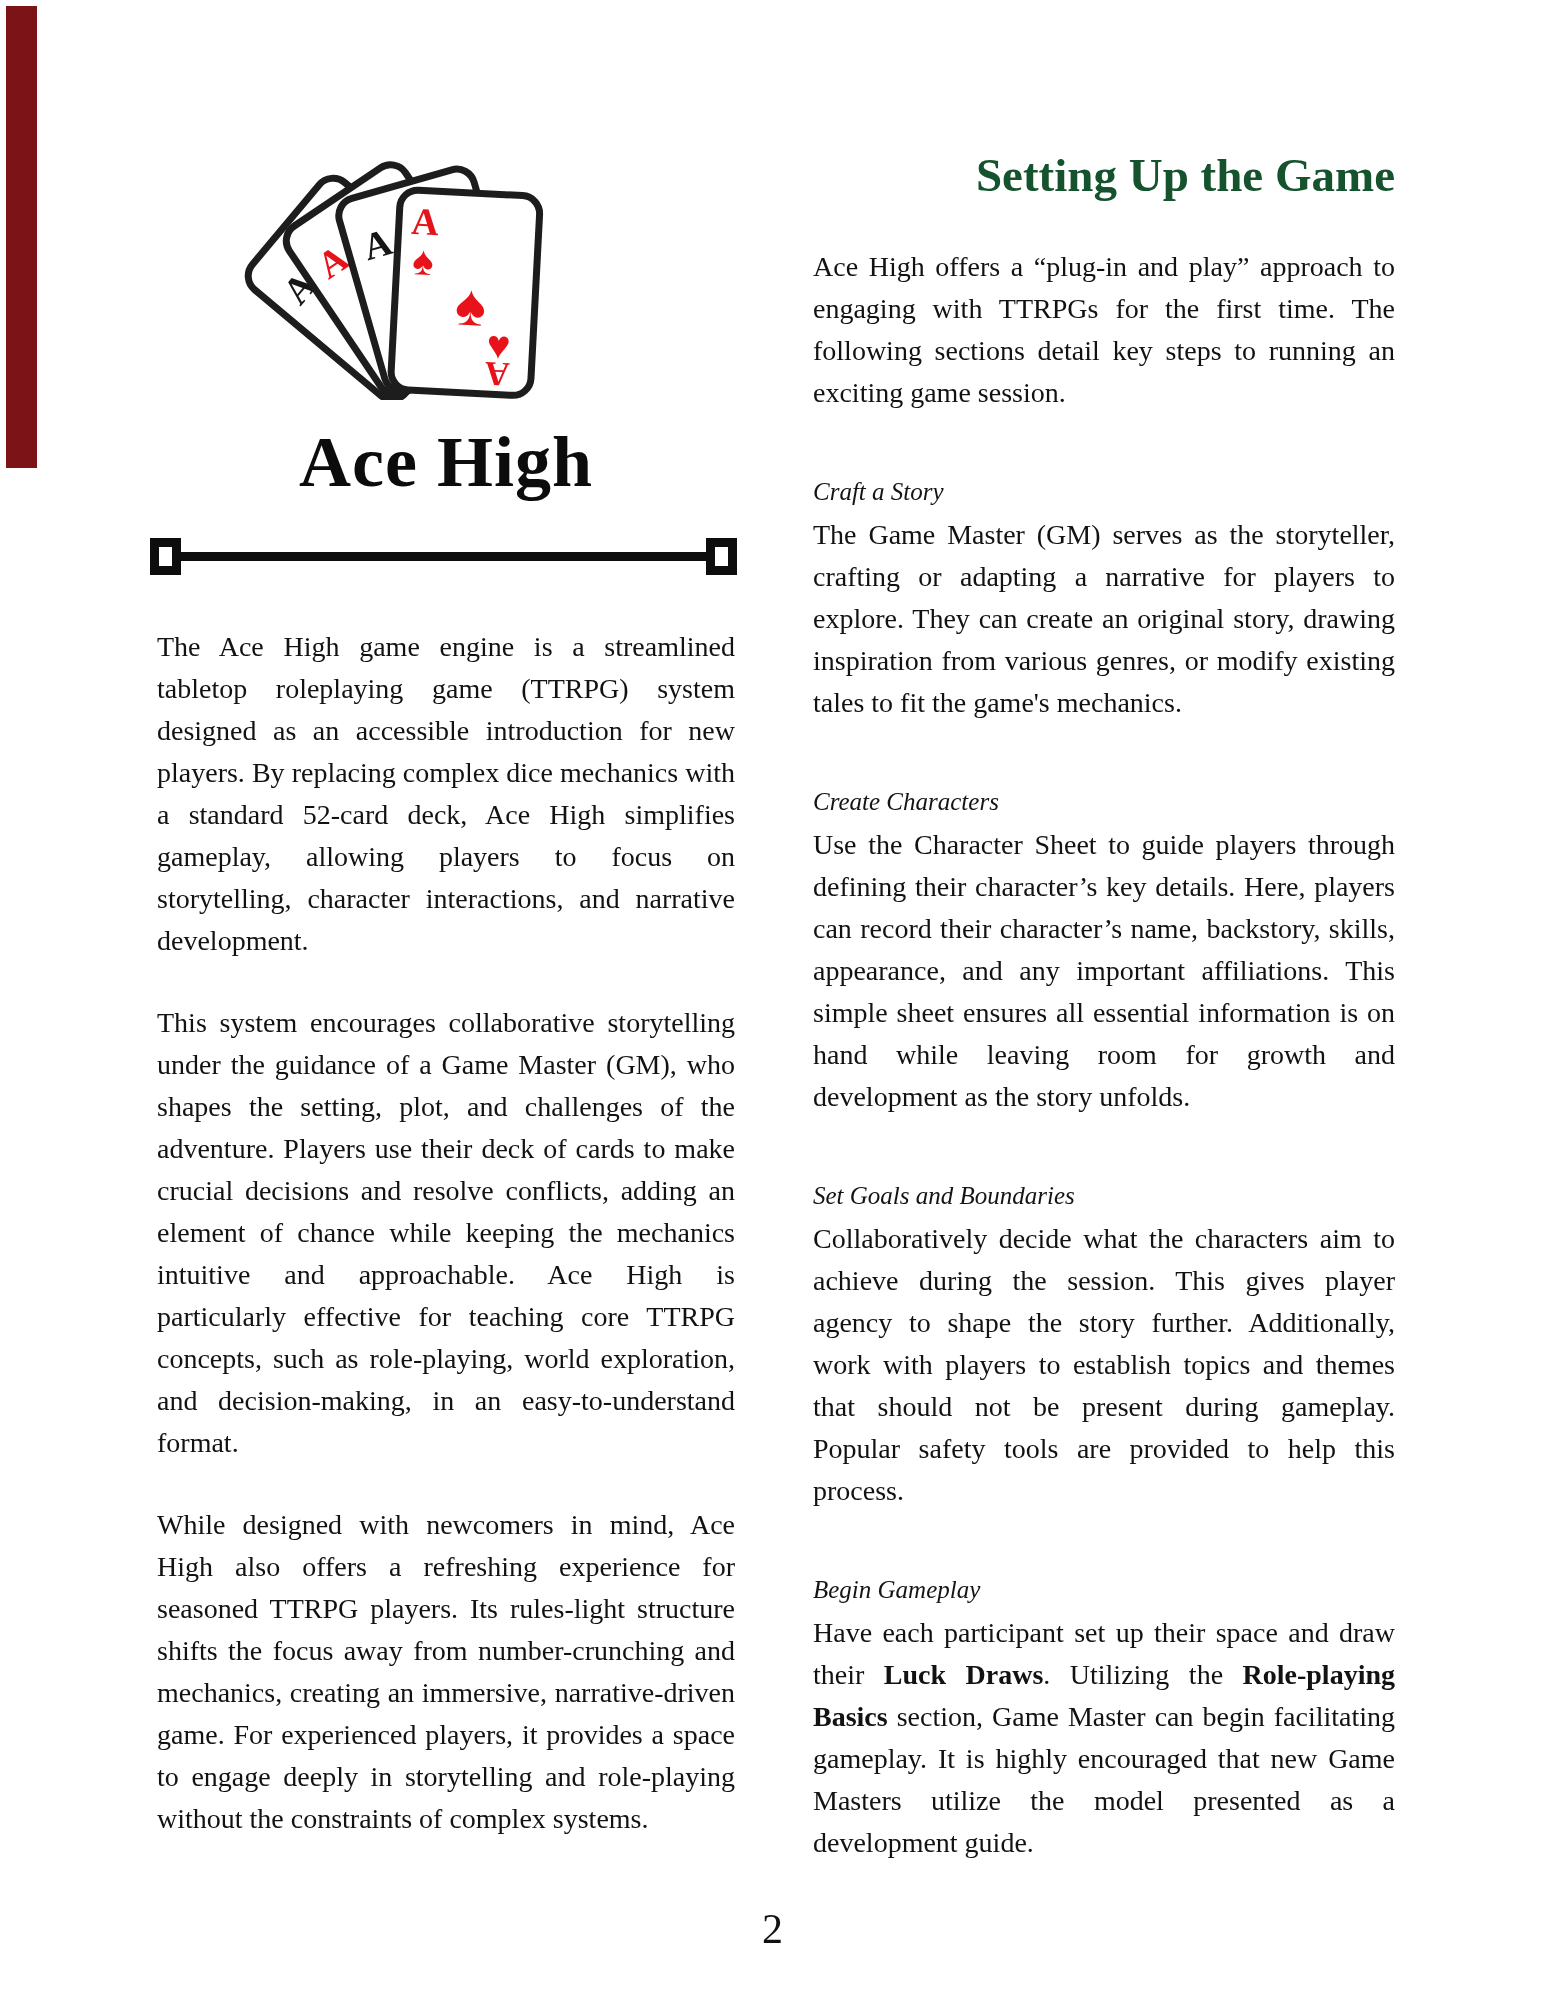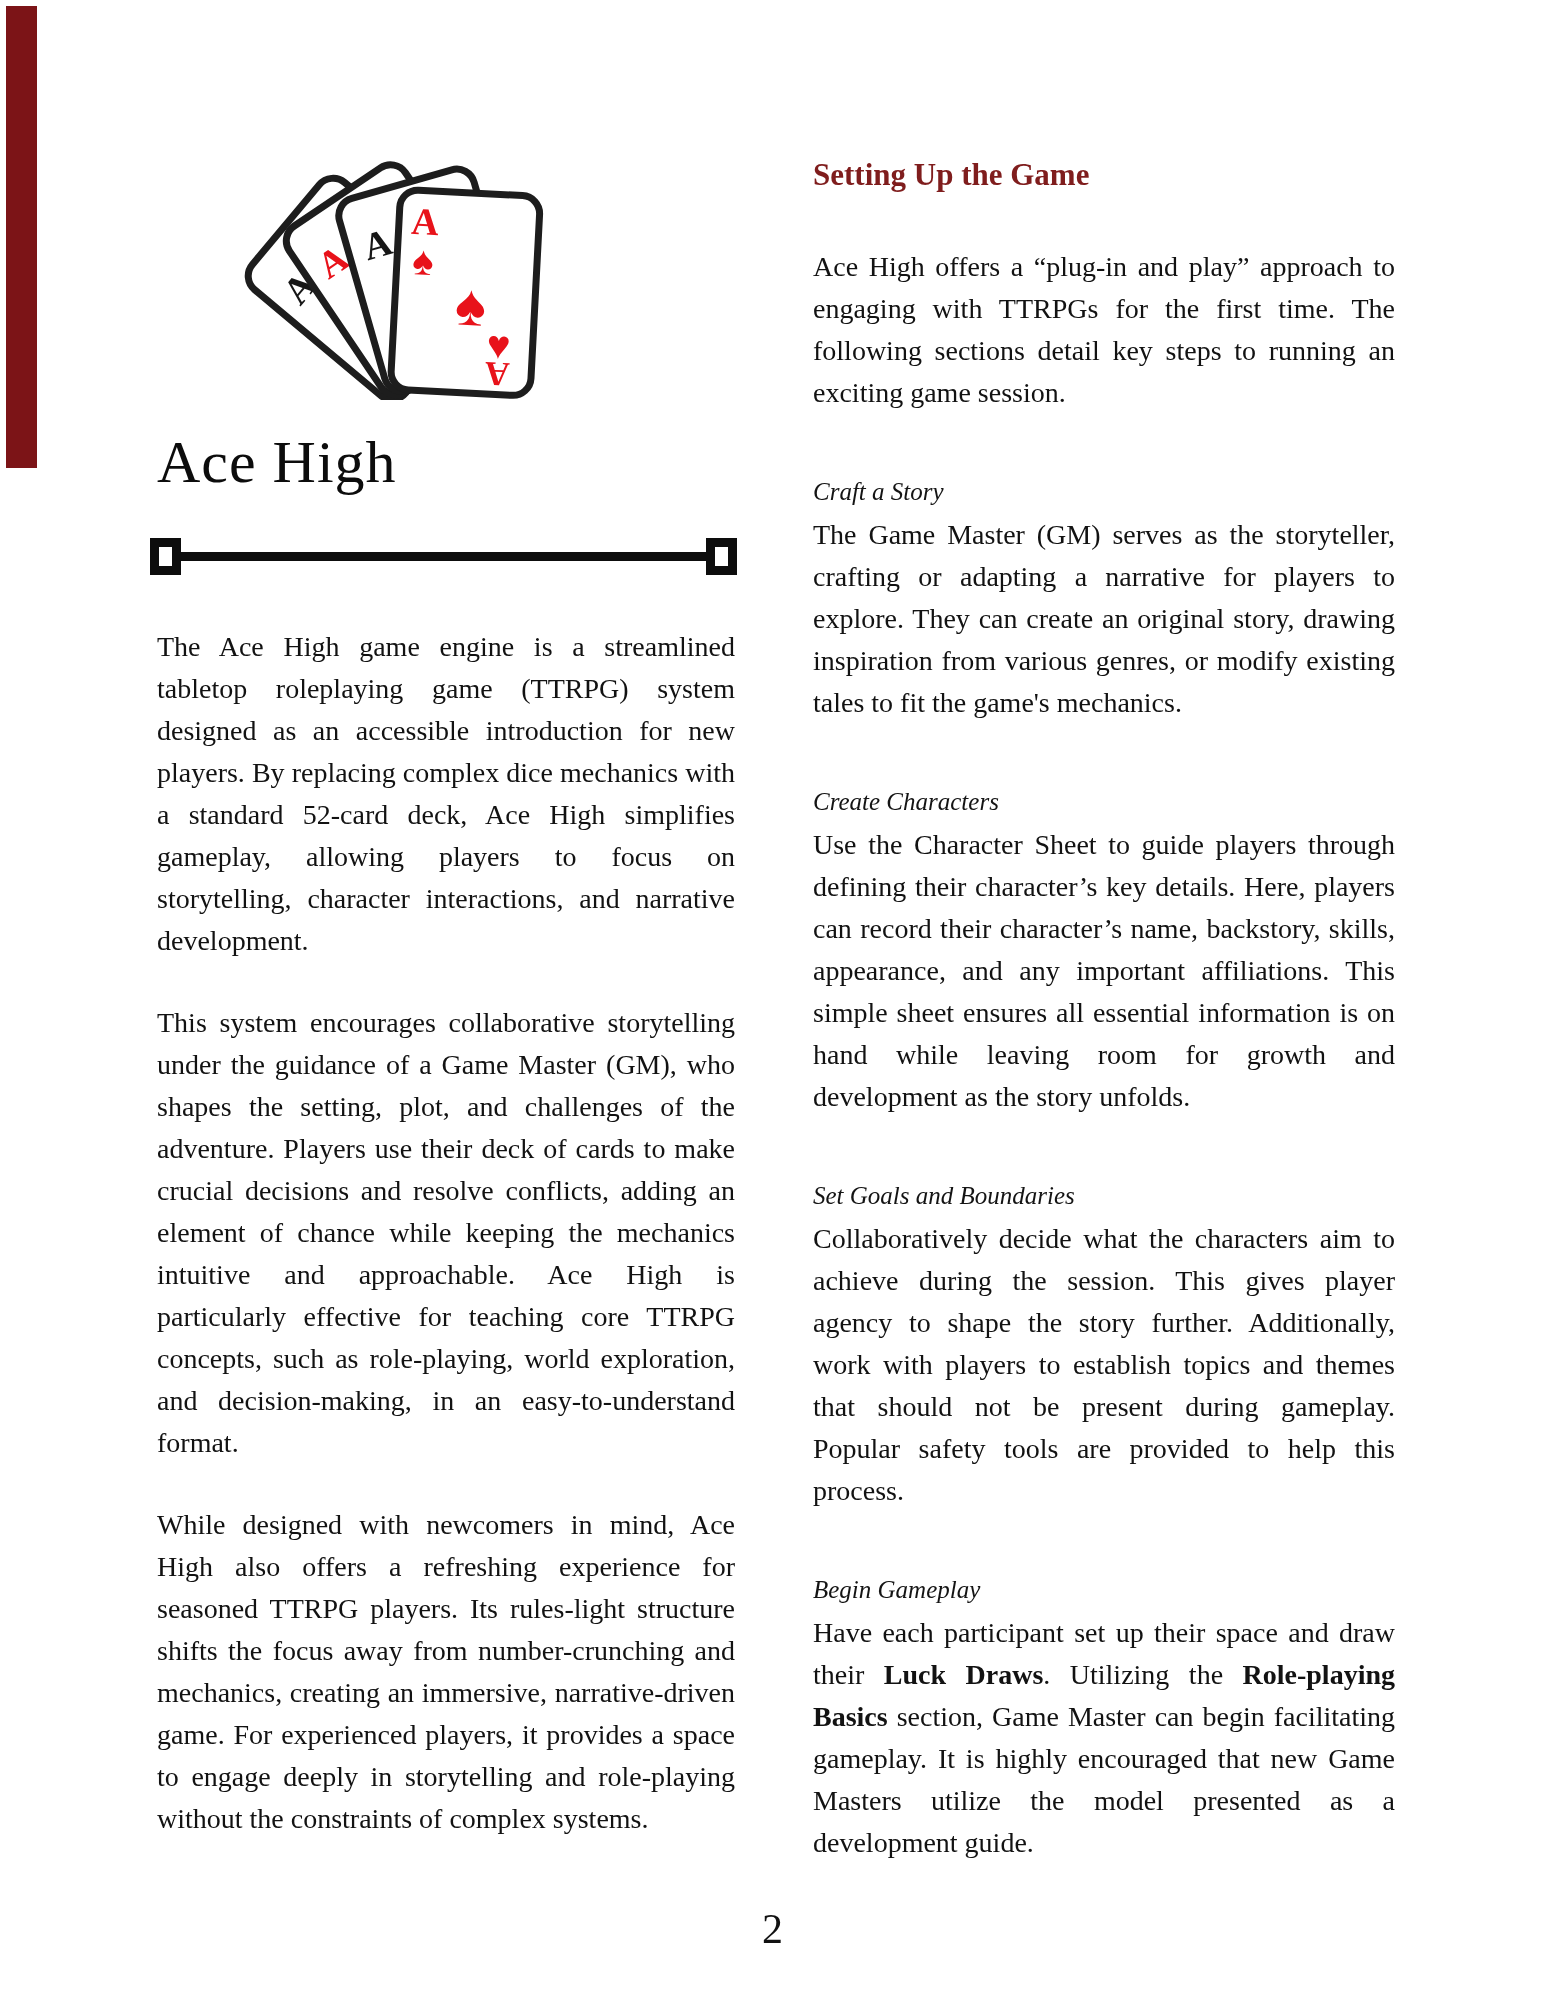--- a/index.html
+++ b/index.html
@@ -24,24 +24,24 @@
     width: 340px; height: 258px;
   }
   .illustration text { font-family: "Liberation Serif", "DejaVu Serif", serif; font-weight: bold; }
   .illustration .red { fill: #e8121a; }
   .illustration .blk { fill: #161616; }
   .page-title {
     position: absolute;
     left: 157px; top: 422px;
     width: 578px;
     margin: 0;
-    text-align: left;
-    font-size: 60px;
+    text-align: center;
+    font-size: 72px;
     line-height: 80px;
-    font-weight: normal;
+    font-weight: bold;
     letter-spacing: 1px;
     color: #0c0c0c;
   }
   .divider {
     position: absolute;
     left: 150px; top: 538px;
     width: 587px;
     display: flex;
     align-items: center;
   }
@@ -56,26 +56,26 @@
     position: absolute;
     font-size: 28px;
     line-height: 42px;
     text-align: justify;
     color: #121212;
   }
   .col p { margin: 0 0 40px 0; }
   .left-col  { left: 157px; top: 626px;  width: 578px; }
   .right-col { left: 813px; top: 150px;  width: 582px; }
   .right-heading {
-    font-size: 31px;
+    font-size: 47px;
     line-height: 50px;
     font-weight: bold;
     margin: 0 0 46px 0;
-    text-align: left;
-    color: #7f1d1d;
+    text-align: right;
+    color: #14532d;
   }
   .section-heading {
     font-style: italic;
     font-weight: normal;
     font-size: 25px;
     line-height: 44px;
     margin: 56px 0 0 0;
     text-align: left;
     color: #141414;
   }

